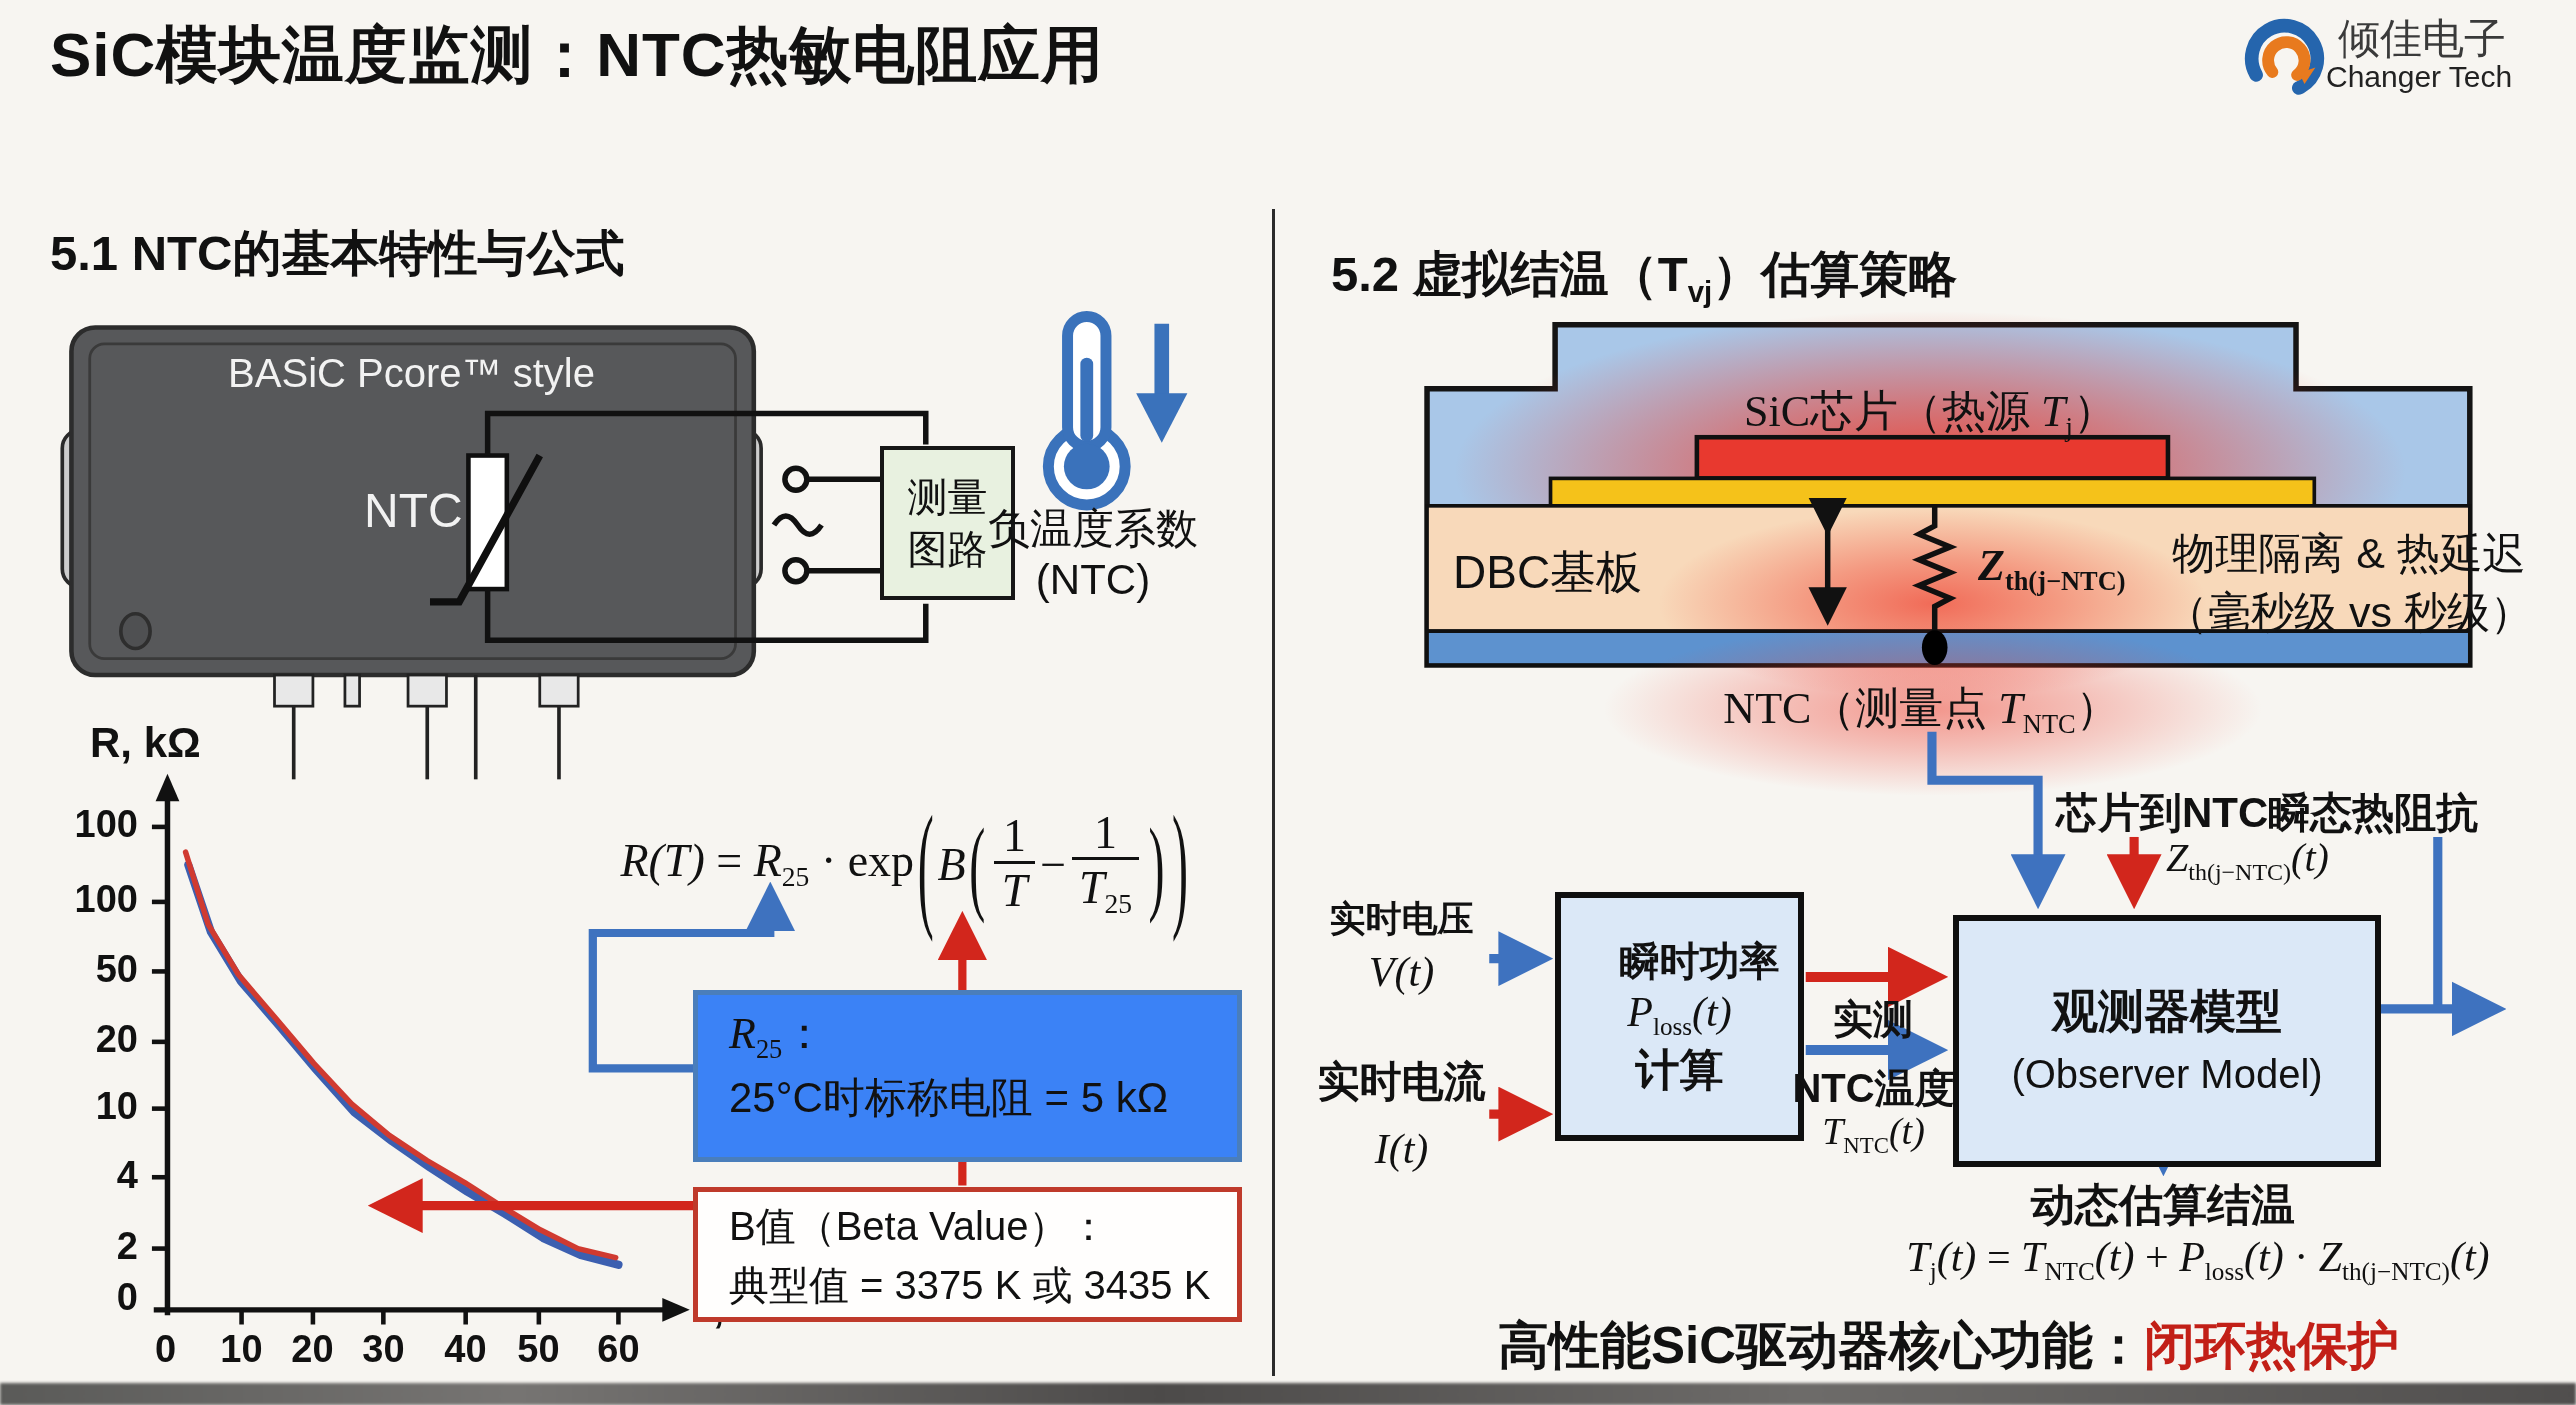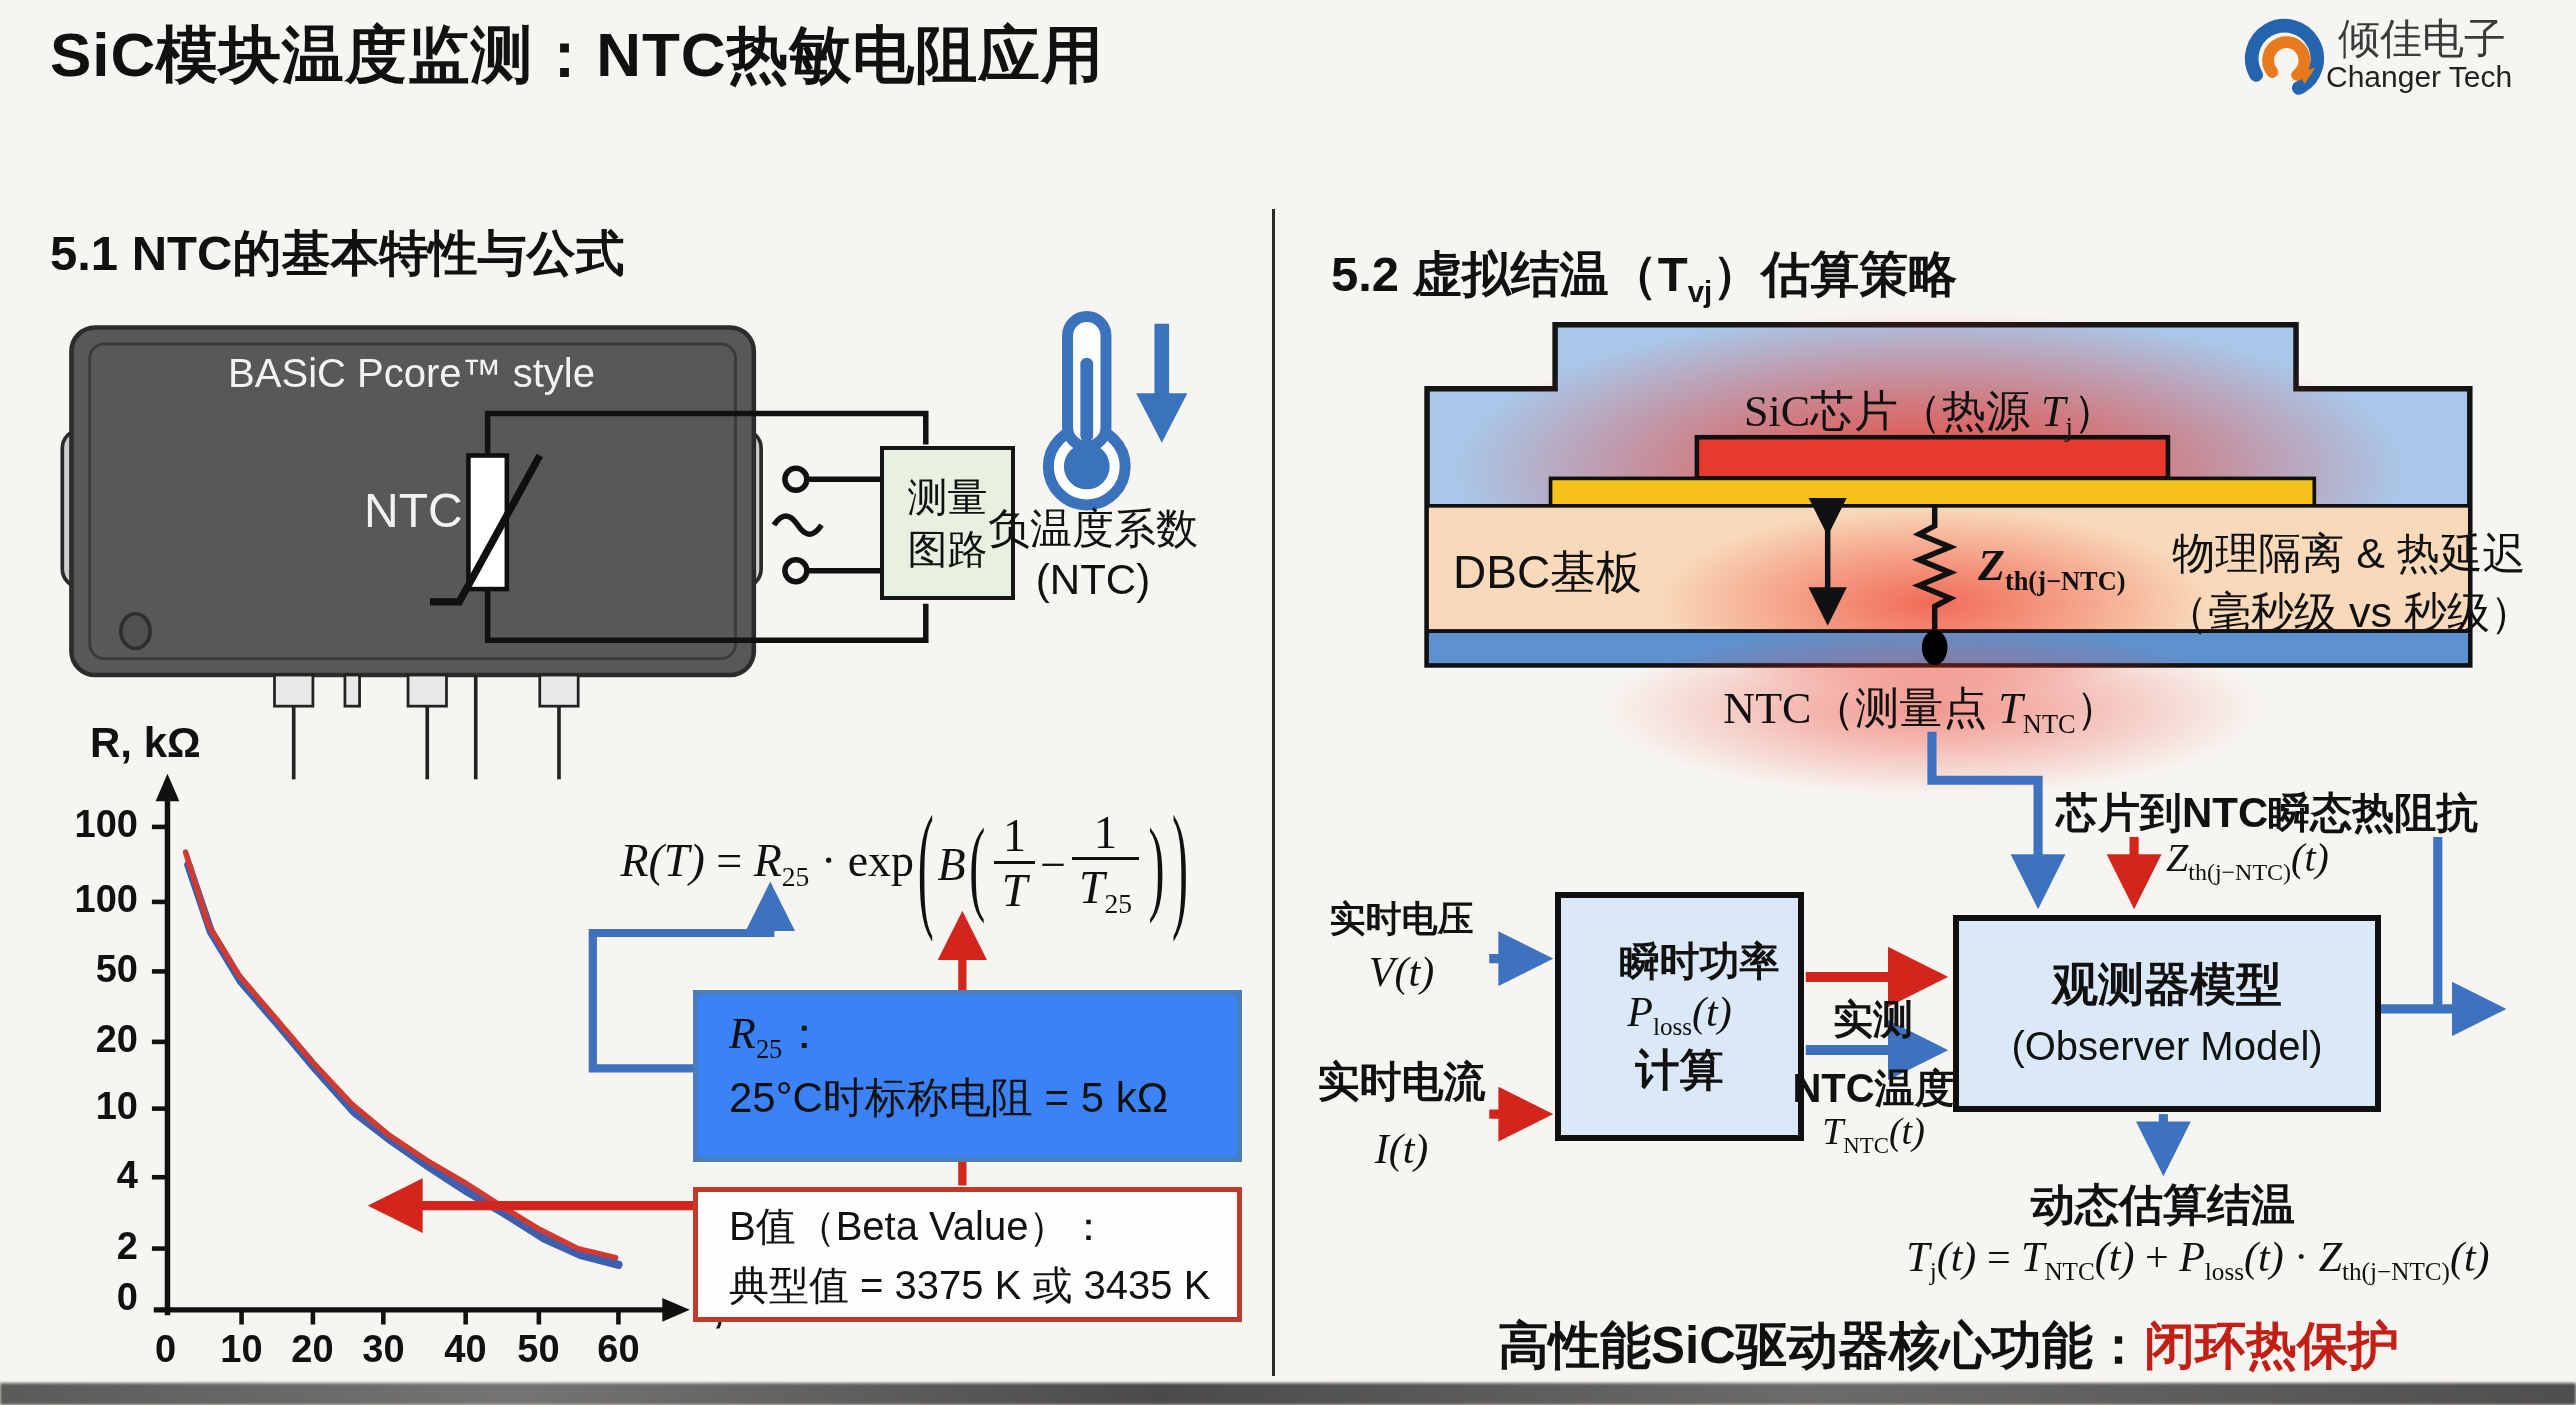--- a/index.html
+++ b/index.html
@@ -249,21 +249,21 @@
   <div class="abs flowbox" style="left:1555px;top:892px;width:249px;height:249px;box-sizing:border-box;">
     <div class="b" style="font-size:40px;padding-left:40px;">瞬时功率</div>
     <div class="tokens serif" style="font-size:42px;"><span class="it">P</span><sub>loss</sub><span class="it">(t)</span></div>
     <div class="b" style="font-size:44px;">计算</div>
   </div>
 
   <div class="abs ctr b" style="left:1795px;top:992px;width:156px;font-size:40px;">实测</div>
   <div class="abs ctr b" style="left:1782px;top:1061px;width:183px;font-size:40px;">NTC温度</div>
   <div class="abs ctr tokens serif" style="left:1782px;top:1109px;width:183px;font-size:38px;"><span class="it">T</span><sub>NTC</sub><span class="it">(t)</span></div>
 
-  <div class="abs flowbox" style="left:1953px;top:915px;width:428px;height:197px;box-sizing:border-box;gap:8px;">
+  <div class="abs flowbox" style="left:1953px;top:915px;width:428px;height:252px;box-sizing:border-box;gap:8px;">
     <div class="b" style="font-size:46px;">观测器模型</div>
     <div style="font-size:40px;">(Observer Model)</div>
   </div>
 
   <div class="abs ctr b" style="left:1939px;top:1176px;width:448px;font-size:44px;">动态估算结温</div>
   <div class="abs ctr tokens serif" style="left:1820px;top:1233px;width:756px;font-size:42px;"><span class="it">T</span><sub>j</sub><span class="it">(t)</span><span> = </span><span class="it">T</span><sub>NTC</sub><span class="it">(t)</span><span> + </span><span class="it">P</span><sub>loss</sub><span class="it">(t)</span><span> · </span><span class="it">Z</span><sub>th(j−NTC)</sub><span class="it">(t)</span></div>
 
   <div class="abs" style="left:1498px;top:1312px;width:1070px;font-size:51px;font-weight:bold;white-space:nowrap;">
     <span>高性能SiC驱动器核心功能：</span><span id="footer-red" style="color: rgb(194, 31, 23);">闭环热保护</span>
   </div>

